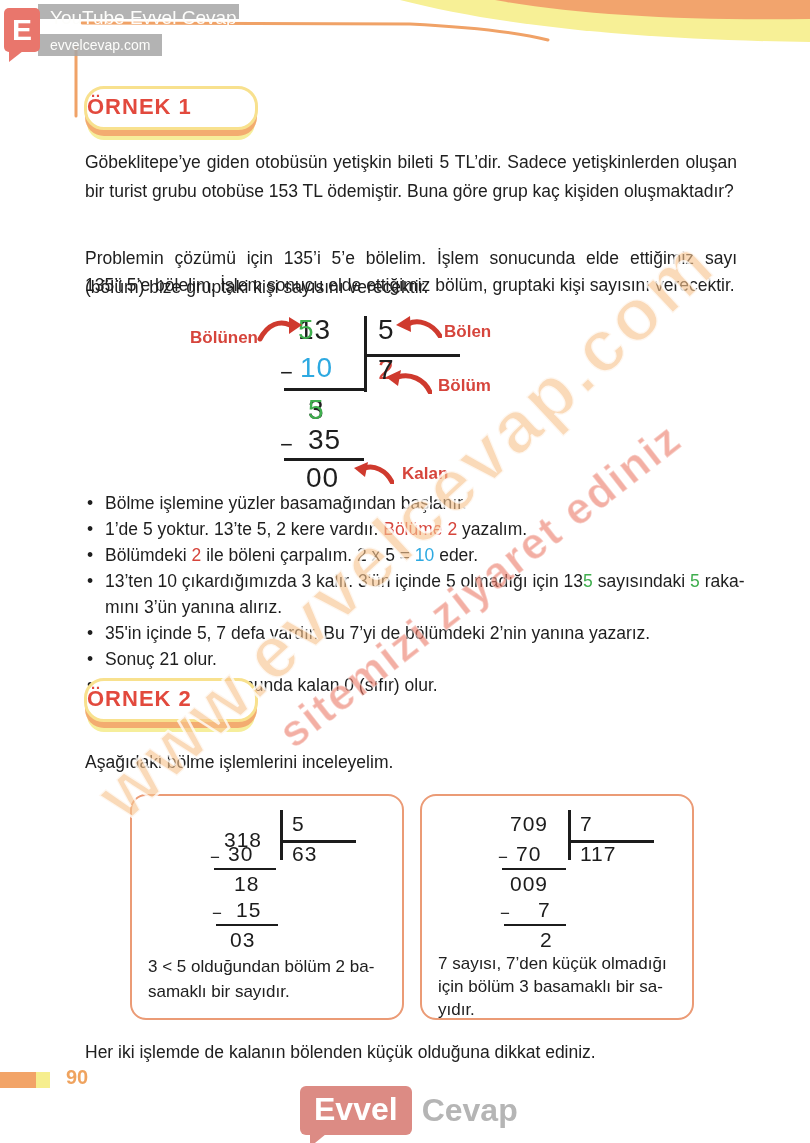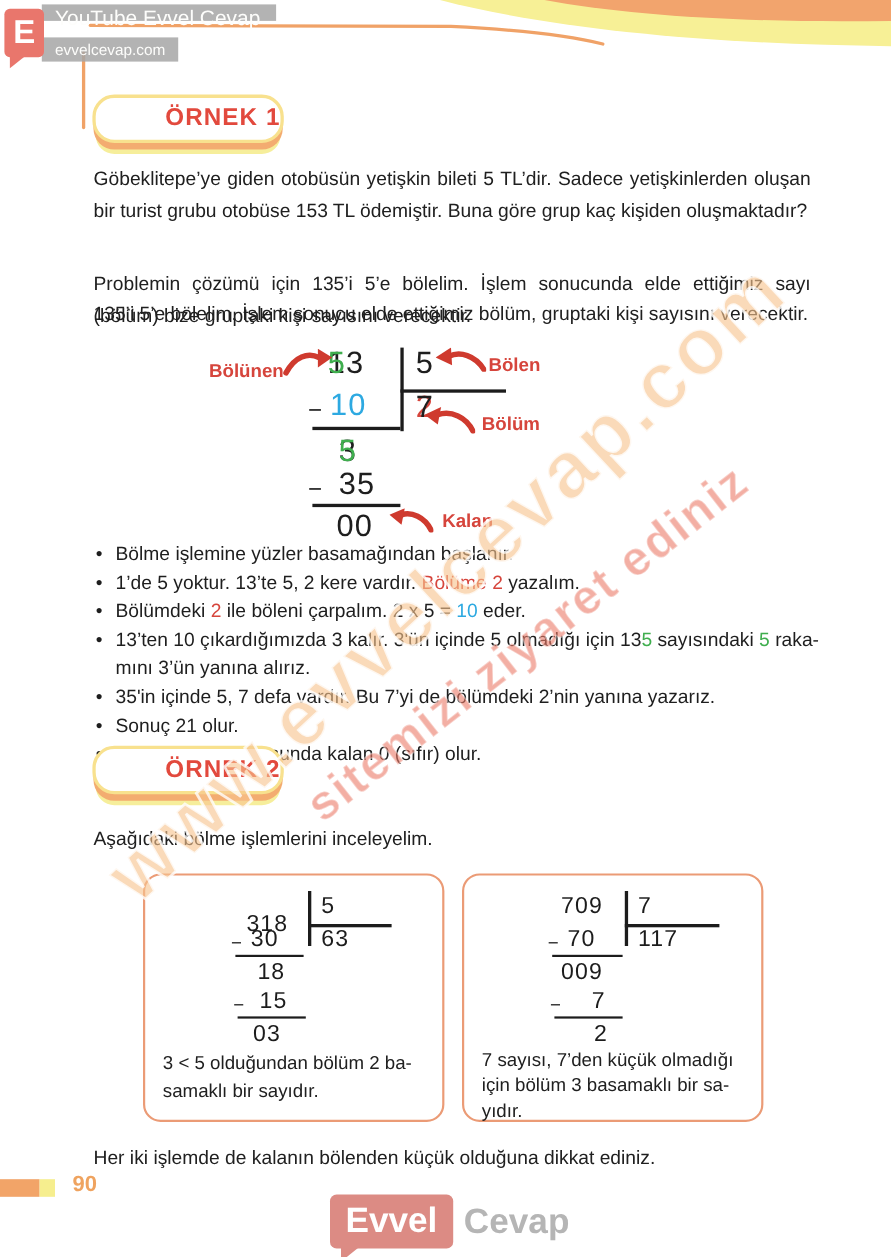--- a/index.html
+++ b/index.html
@@ -2,30 +2,30 @@
 <html><head>
 <meta charset="utf-8">
 <style>
   html,body{margin:0;padding:0;background:#fff;}
   .page{position:relative;width:810px;height:1143px;overflow:hidden;background:#fff;
         font-family:"Liberation Sans",sans-serif;color:#1e1e1e;}
 
   
   .header-deco{position:absolute;left:0;top:0;z-index:1;}
   .site-band{position:absolute;background:rgba(166,166,166,.85);color:#fdfdfb;z-index:2;white-space:nowrap;}
-  .band-title{left:38px;top:4px;height:15px;line-height:27px;font-size:19px;padding:0 14px 0 12px;}
+  .band-title{left:38px;top:4px;height:15px;line-height:27px;font-size:19px;padding:0 2px 0 12px;}
   .band-url{left:38px;top:34px;height:22px;line-height:22px;font-size:14px;padding:0 12px 0 12px;}
   .logo-e{position:absolute;left:4px;top:8px;width:36px;height:44px;background:#e9766c;border-radius:5px;
           color:#fff;font-weight:bold;font-size:30px;text-align:center;line-height:44px;z-index:3;}
   .logo-e::after{content:"";position:absolute;left:5px;bottom:-10px;width:0;height:0;
           border-top:11px solid #e9766c;border-right:14px solid transparent;}
 
   
   .badge{position:absolute;width:168px;height:38px;background:#fff;border:3px solid #f8e18e;border-radius:20px;
-         color:#e2493d;font-size:22px;font-weight:bold;text-align:right;line-height:36px;letter-spacing:1px;
+         color:#e2493d;font-size:22px;font-weight:bold;text-align:left;line-height:36px;letter-spacing:1px;
          box-shadow:0 7px 0 -1px #f3ac70,0 13px 0 -3px #f6ee9b;z-index:2;}
   .badge-1{left:84px;top:86px;}
   .badge-2{left:84px;top:678px;}
 
   
   .para{position:absolute;left:85px;width:652px;font-size:17.5px;line-height:29px;color:#202020;
         text-align:justify;z-index:2;}
   .para-1{top:148px;}
   .para-2{top:208px;margin-top:36px;}
   .para-3{top:271px;}

